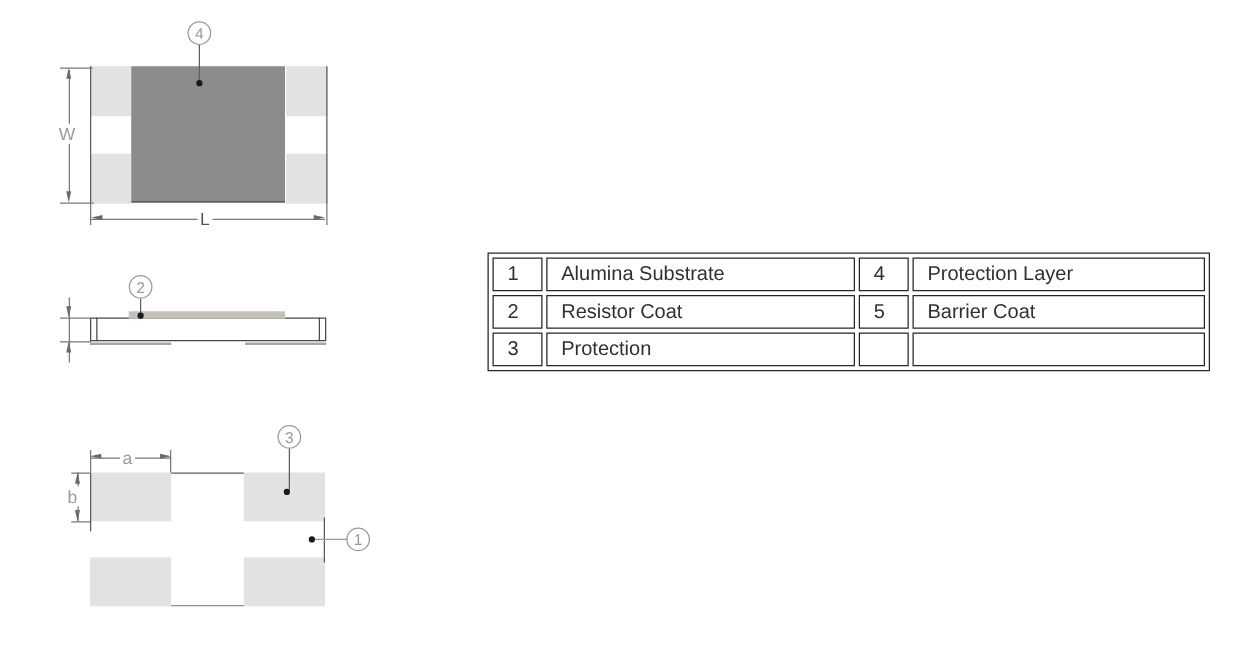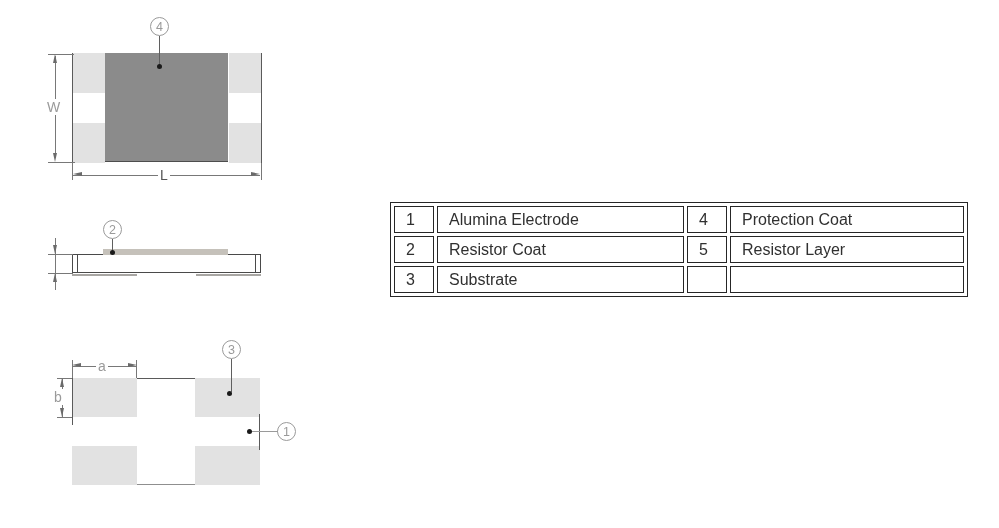--- a/index.html
+++ b/index.html
@@ -149,32 +149,32 @@
   <table class="legend">
     <colgroup>
       <col style="width:40px">
         <col style="width:247px">
         <col style="width:40px">
         <col>
     </colgroup>
     <tbody>
       <tr>
         <td>1</td>
-        <td>Alumina Electrode</td>
+        <td>Alumina Substrate</td>
         <td>4</td>
-        <td>Protection Coat</td>
+        <td>Protection Layer</td>
       </tr>
       <tr>
         <td>2</td>
         <td>Resistor Coat</td>
         <td>5</td>
-        <td>Resistor Layer</td>
+        <td>Barrier Coat</td>
       </tr>
       <tr>
         <td>3</td>
-        <td>Substrate</td>
+        <td>Protection</td>
         <td></td>
         <td></td>
       </tr>
     </tbody>
   </table>
 
 </div>
 
 </body></html>

